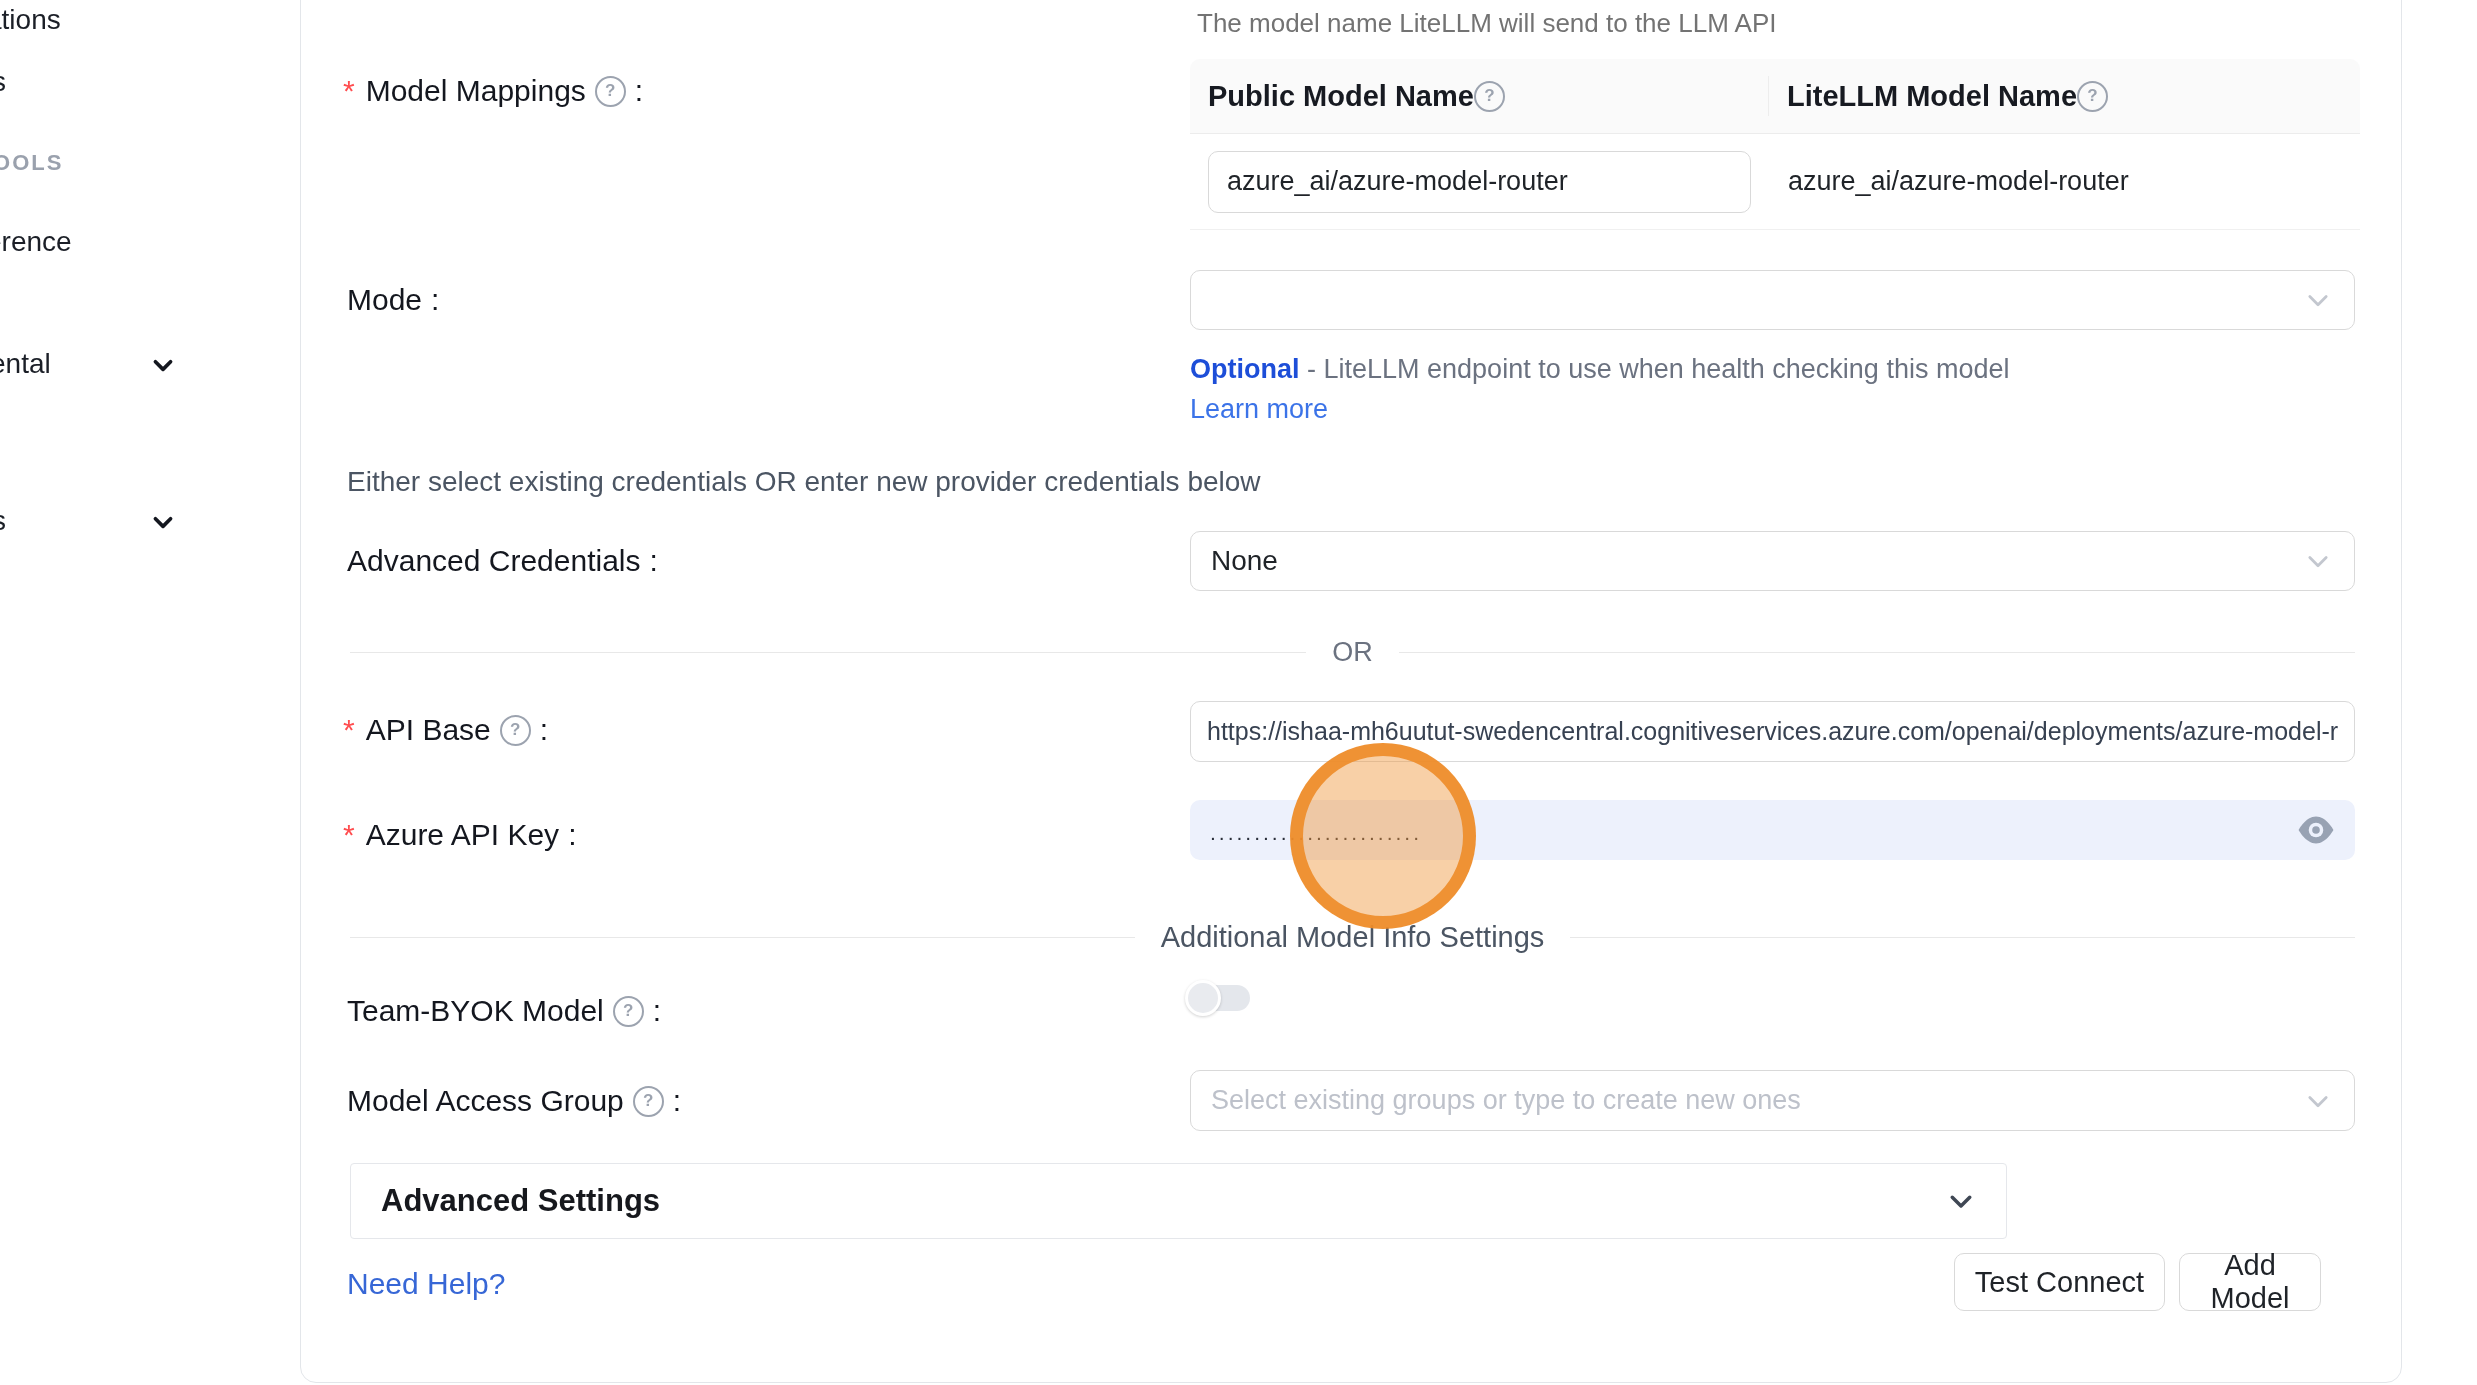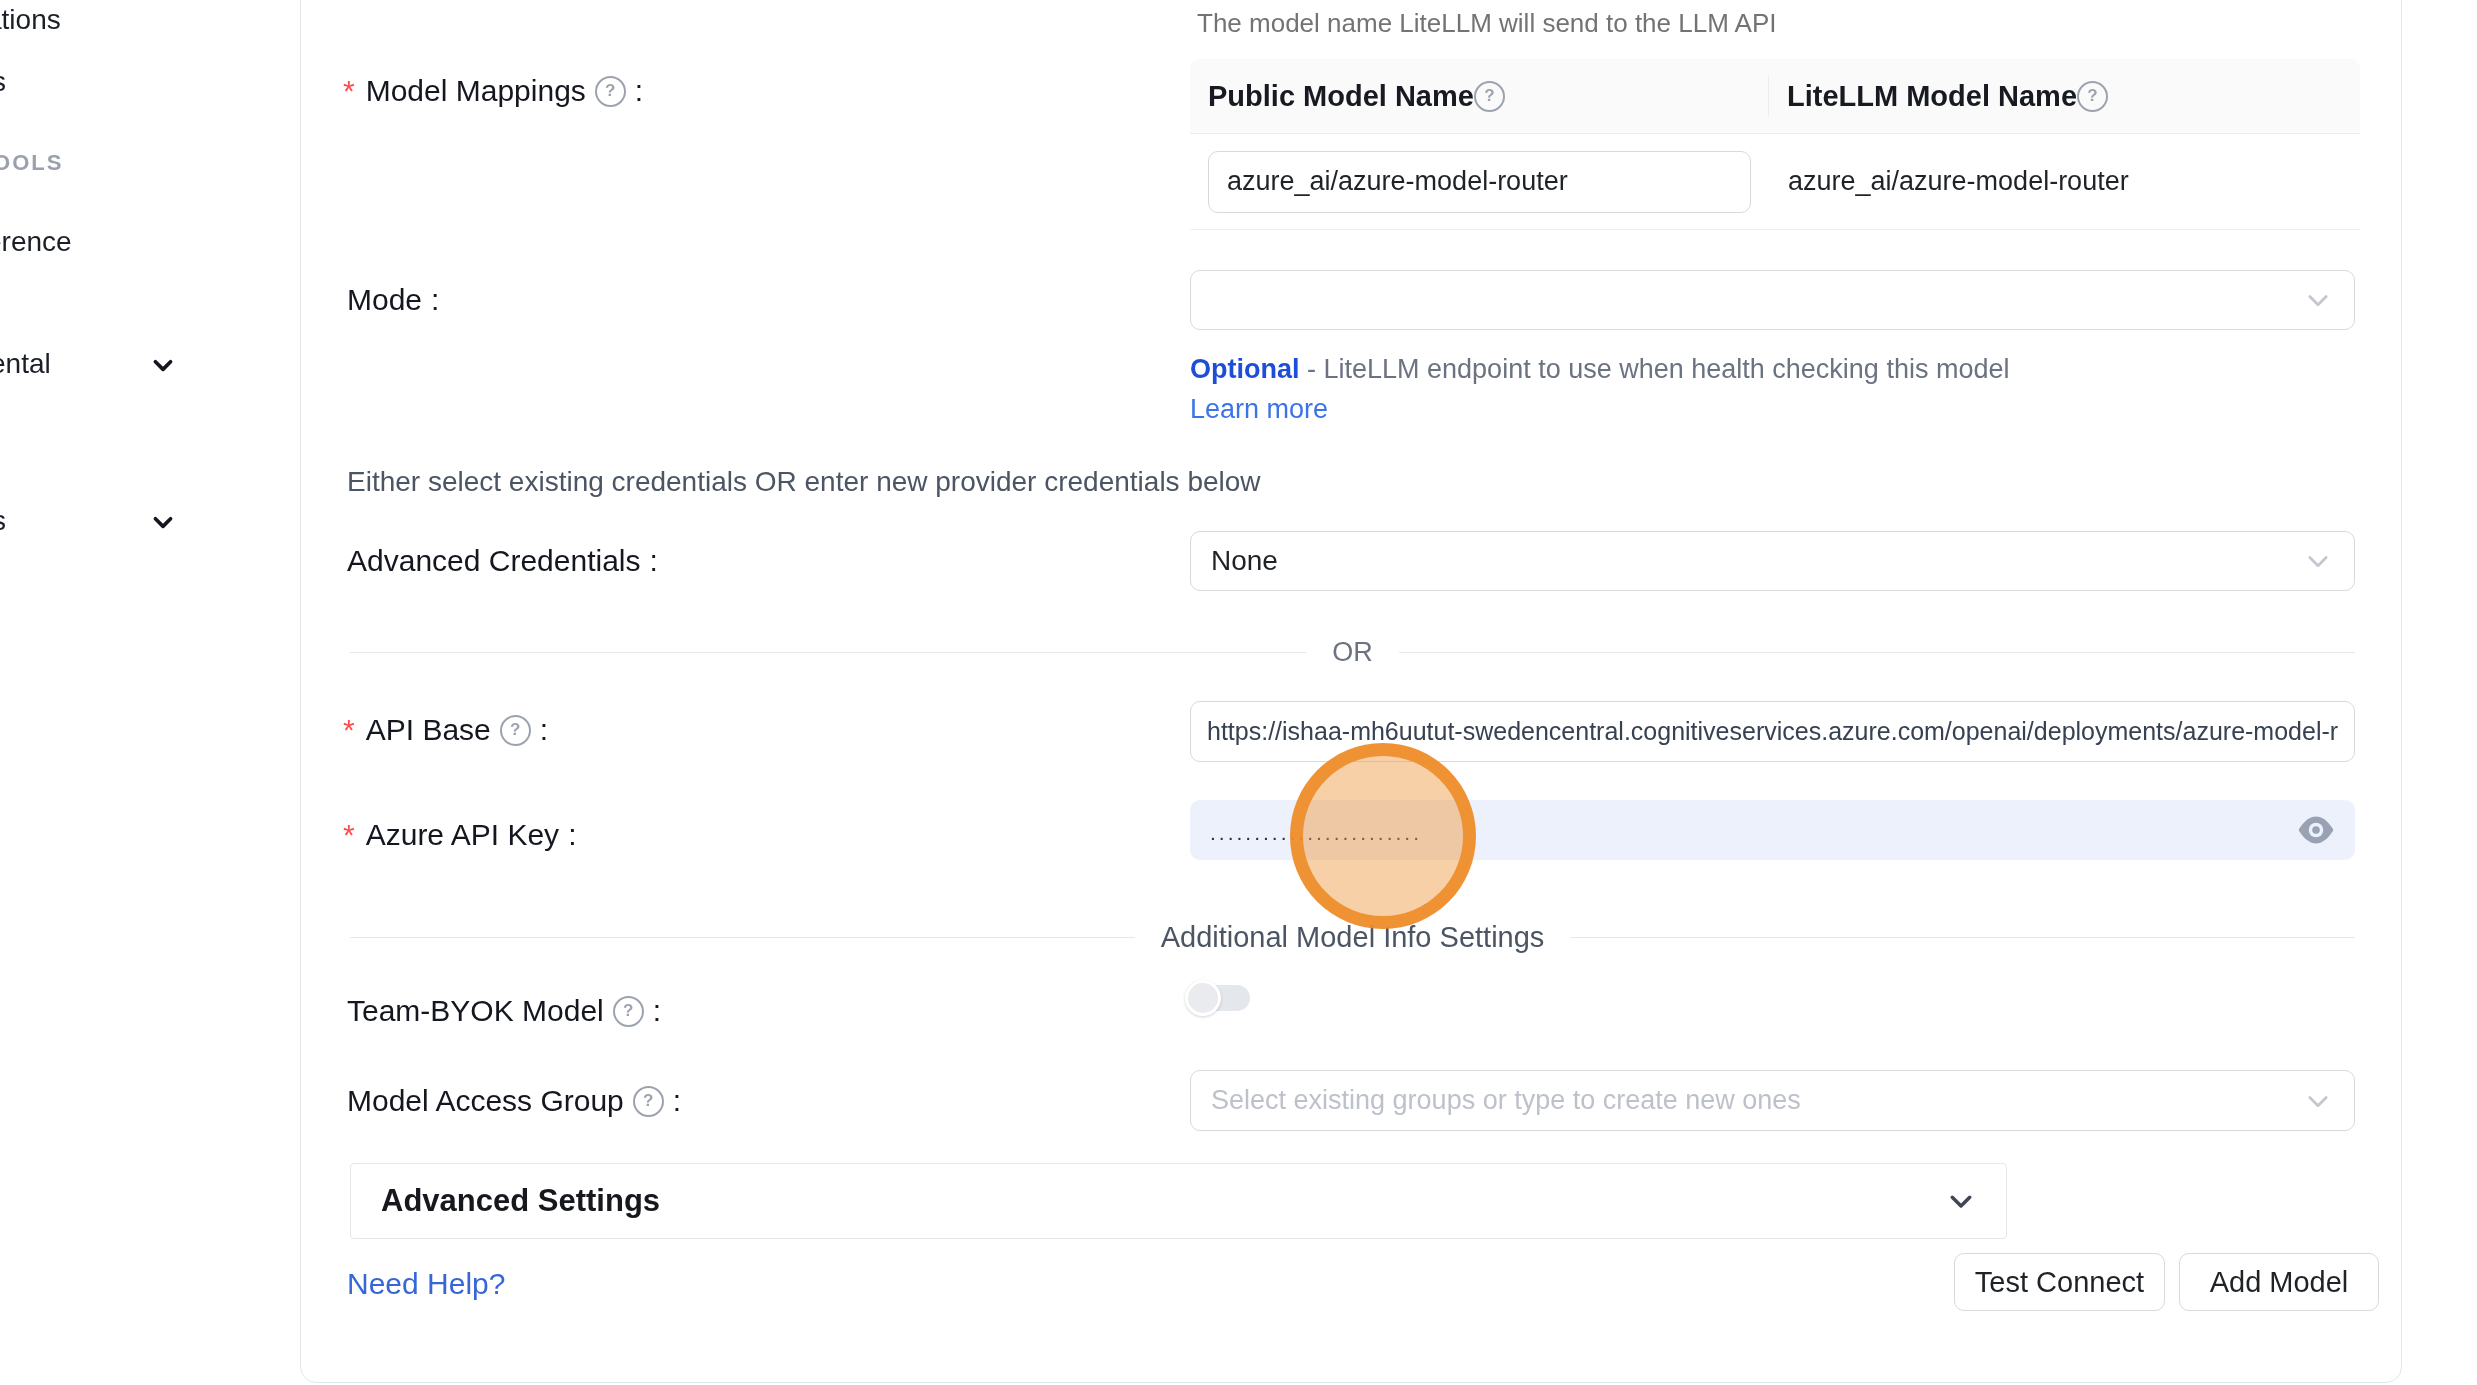--- a/index.html
+++ b/index.html
@@ -220,17 +220,17 @@
 
   <div class="advanced">
     <span class="atitle">Advanced Settings</span>
     <svg width="30" height="30" viewBox="0 0 24 24">
         <path d="M5 9l7 7 7-7" fill="none" stroke="#3f4754" stroke-width="2.8" stroke-linecap="round" stroke-linejoin="round"></path>
       </svg>
   </div>
 
   <span class="link" style="left:347px;top:1267px">Need Help?</span>
   <button class="btn" style="left:1954px;width:211px">Test Connect</button>
-  <button class="btn" style="left:2179px;width:200px">Add Model</button>
+  <button class="btn" style="left:2179px;width:142px">Add Model</button>
 
   <div class="click-ring"></div>
 
 </div>
 
 </body></html>

